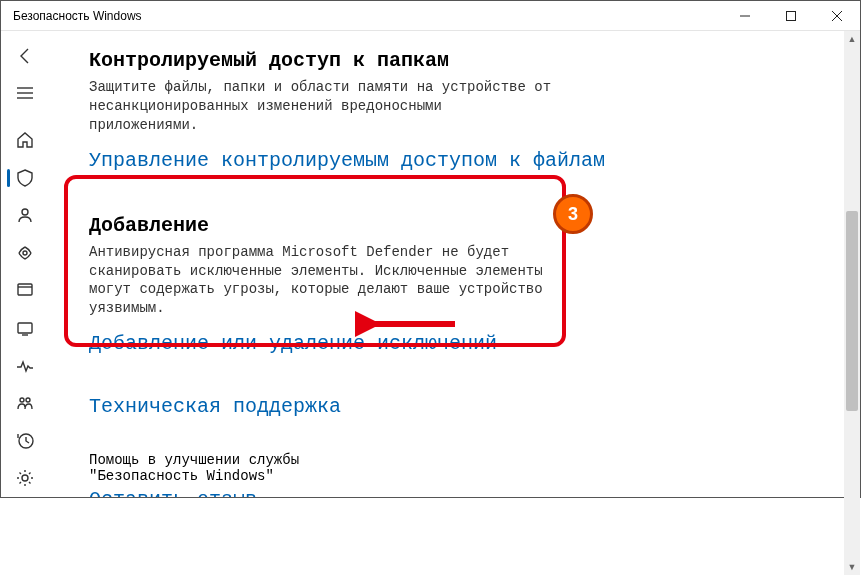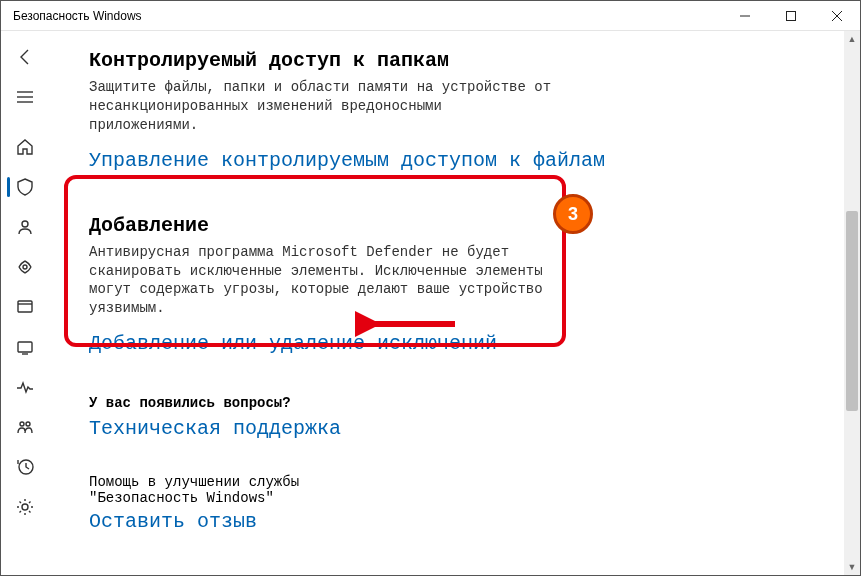--- a/index.html
+++ b/index.html
@@ -1,17 +1,17 @@
 <!DOCTYPE html>
 <html><head>
 <meta charset="utf-8">
 <style>
   * { box-sizing: border-box; margin: 0; padding: 0; }
   html, body { width: 861px; height: 576px; font-family: "Segoe UI", Tahoma, sans-serif; background: #fff; overflow: hidden; }
-  .window { width: 861px; height: 576px; border: 1px solid #555; background: #fff; display: flex; flex-direction: column; }
+  .window { width: 861px; height: 498px; border: 1px solid #555; background: #fff; display: flex; flex-direction: column; }
   .titlebar { height: 30px; display: flex; align-items: center; padding-left: 12px; font-size: 12px; color: #000; border-bottom: 1px solid #e5e5e5; }
   .titlebar-title { flex: 1; }
   .win-controls { display: flex; height: 100%; }
   .win-btn { width: 46px; display: flex; align-items: center; justify-content: center; cursor: pointer; }
   .win-btn svg { stroke: #222; }
   .body-area { flex: 1; display: flex; overflow: hidden; font-family: Liberation Mono, monospace; }
   .sidebar { width: 48px; background: #fff; display: flex; flex-direction: column; align-items: center; padding-top: 6px; gap: 0; }
   .side-btn { width: 40px; height: 40px; display: flex; align-items: center; justify-content: center; cursor: pointer; border-radius: 4px; position: relative; }
   .side-btn.active::before { content: ""; position: absolute; left: 2px; top: 10px; bottom: 10px; width: 3px; background: #0063b1; border-radius: 2px; }
   .side-btn svg { stroke: #333; fill: none; stroke-width: 1.4; }
@@ -146,21 +146,20 @@
         <a href="#" class="link">Управление контролируемым доступом к файлам</a>
       </div>
 
       <div class="block" style="margin-top:42px;">
         <h2 class="sect">Добавление</h2>
         <p class="body">Антивирусная программа Microsoft Defender не будет сканировать исключенные элементы. Исключенные элементы могут содержать угрозы, которые делают ваше устройство уязвимым.</p>
         <a href="#" class="link">Добавление или удаление исключений</a>
       </div>
 
       <div class="block" style="margin-top:40px; margin-bottom:22px;">
-        <div style="font-size:14px; font-weight:600; margin-bottom:6px;">У вас появились вопросы?</div>
         <a href="#" class="link">Техническая поддержка</a>
       </div>
 
       <div class="block" style="margin-top:34px;">
         <div style="font-size:14px; font-weight:400; margin-bottom:4px; max-width:260px;">Помощь в улучшении службы "Безопасность Windows"</div>
         <a href="#" class="link">Оставить отзыв</a>
       </div>
 
     </div>
 

